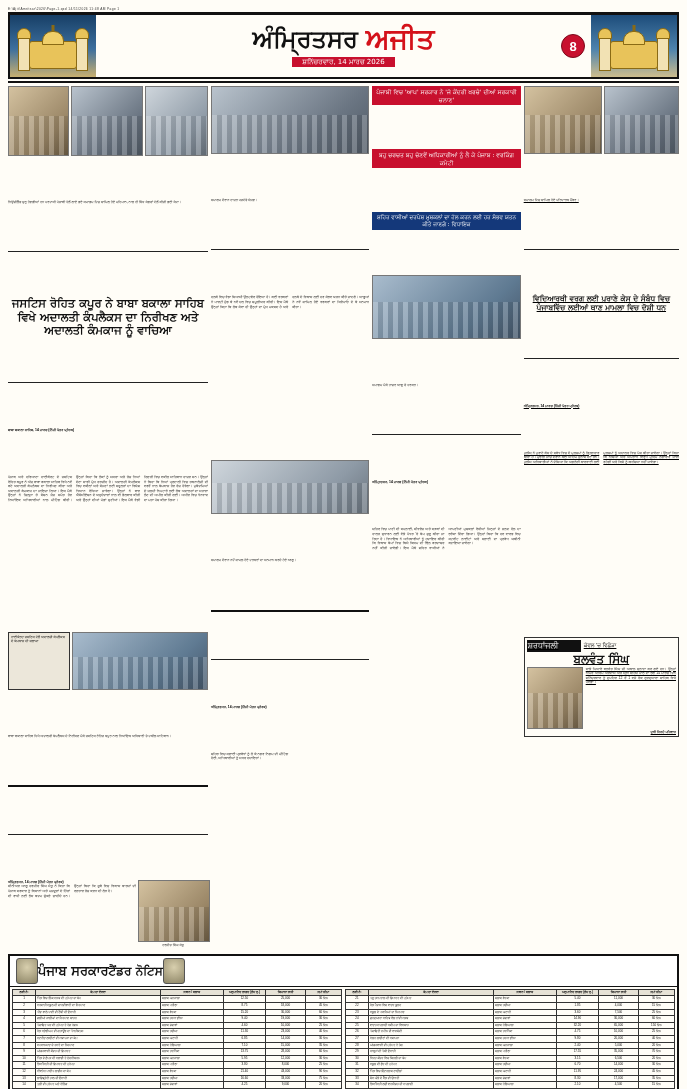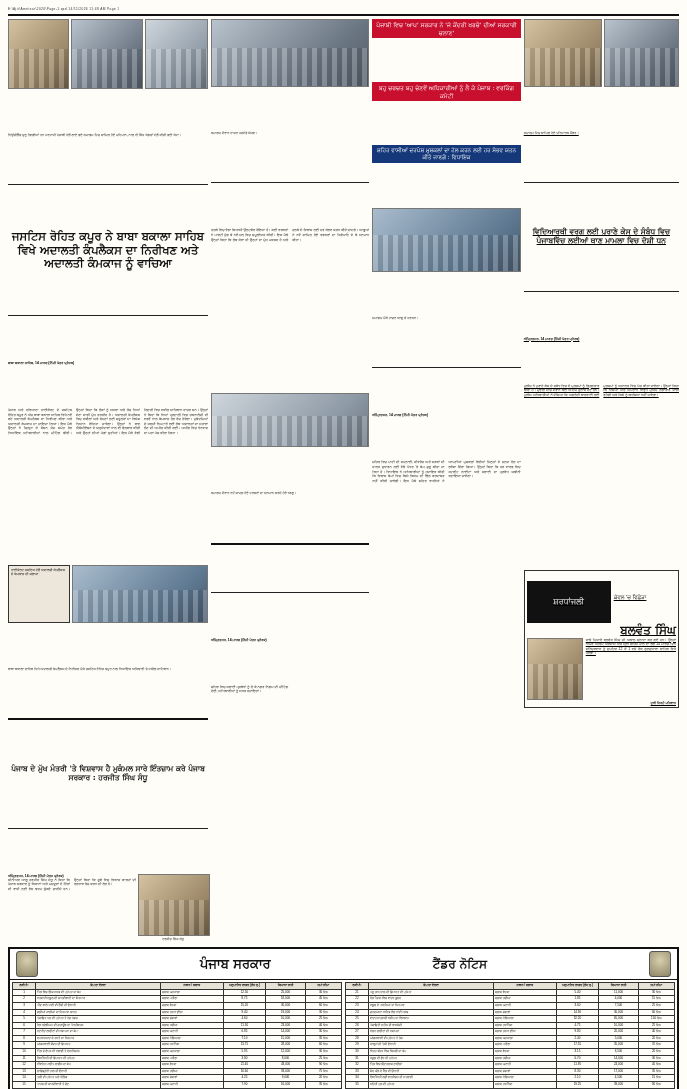--- a/index.html
+++ b/index.html
@@ -94,32 +94,31 @@
     font-size:3.5px;line-height:4.6px;text-align:justify;color:#1a1a1a;
     column-gap:4px;
   }
   .body-text.cols3{column-count:3;}
   .body-text.cols2{column-count:2;}
   .rule{border-top:1px solid #222;margin:2px 0;}
   .rule.thick{border-top:2px solid #111;}
   .boxed{border:1px solid #333;padding:2px;}
   .shaded{background:#ece7da;}
   .obit-head{
-    background:#111;color:#fff;font-size:8px;text-align:center;font-family:"DejaVu Sans",sans-serif;
-    padding:16px;
-    margin-top:8px;
+    background:#111;color:#fff;font-size:8px;font-family:"DejaVu Sans",sans-serif;
+    padding:1px;
   }
   .obit-name{
-    font-family:"DejaVu Sans",sans-serif;font-size:12px;font-weight:bold;text-align:right;color:#111;
+    font-family:"DejaVu Sans",sans-serif;font-size:12px;font-weight:bold;text-align:center;color:#111;
   }
   .notice{
     margin-top:4px;border:2px solid #111;
   }
   .notice-head{
-    display:flex;align-items:center;justify-content:space-between;
+    display:flex;align-items:center;
     border-bottom:1px solid #111;padding:2px 6px;background:#fff;
   }
   .emblem{
     width:20px;height:24px;background:radial-gradient(circle at 50% 35%,#d8cfae,#8d8566);
     border:1px solid #555;border-radius:3px;
   }
   .notice-title{
     font-family:"DejaVu Sans",sans-serif;font-weight:bold;font-size:13px;color:#111;
   }
   .notice-sub{
@@ -148,20 +147,40 @@
   .people{position:absolute;left:0;right:0;bottom:0;height:58%;
     background:repeating-linear-gradient(90deg,rgba(255,255,255,.20) 0 5px,rgba(0,0,0,.10) 5px 10px);}
 </style>
 </head>
 <body>
 
 <div class="page">
 
   <div class="printstrip">E:\Ajit\Amritsar\2026\Page-1.qxd   14/11/2026   11:48 AM   Page 1</div>
 
+  <div class="masthead">
+    <div class="mh-left">
+      <div class="minaret a"></div>
+      <div class="minaret b"></div>
+      <div class="temple"></div>
+    </div>
+    <div class="mh-center">
+      <div class="mh-title-row">
+        <div class="mh-amritsar">ਅੰਮ੍ਰਿਤਸਰ</div>
+        <div class="mh-ajit">ਅਜੀਤ</div>
+      </div>
+      <div class="mh-date">ਸ਼ਨਿੱਚਰਵਾਰ, 14 ਮਾਰਚ 2026</div>
+      <div class="pagebadge">8</div>
+    </div>
+    <div class="mh-right">
+      <div class="minaret a"></div>
+      <div class="minaret b"></div>
+      <div class="temple"></div>
+    </div>
+  </div>
 
   <div class="rule thick"></div>
 
   <div class="content">
 
     <div class="col c1">
       <div style="display:flex;gap:2px;">
         <div class="photo grad2 smallimg" style="width:60px;height:68px;">
             <div class="people"></div>
           </div>
@@ -179,21 +198,20 @@
       <div style="font-size:3.4px;font-weight:bold;">ਬਾਬਾ ਬਕਾਲਾ ਸਾਹਿਬ, 14 ਮਾਰਚ (ਨਿੱਜੀ ਪੱਤਰ ਪ੍ਰੇਰਕ)</div>
       <div class="body-text cols3" style="height:112px;overflow:hidden;">ਪੰਜਾਬ ਅਤੇ ਹਰਿਆਣਾ ਹਾਈਕੋਰਟ ਦੇ ਜਸਟਿਸ ਰੋਹਿਤ ਕਪੂਰ ਨੇ ਅੱਜ ਬਾਬਾ ਬਕਾਲਾ ਸਾਹਿਬ ਵਿਖੇ ਨਵੇਂ ਬਣੇ ਅਦਾਲਤੀ ਕੰਪਲੈਕਸ ਦਾ ਨਿਰੀਖਣ ਕੀਤਾ ਅਤੇ ਅਦਾਲਤੀ ਕੰਮਕਾਜ ਦਾ ਜਾਇਜ਼ਾ ਲਿਆ। ਇਸ ਮੌਕੇ ਉਨ੍ਹਾਂ ਨੇ ਜ਼ਿਲ੍ਹਾ ਤੇ ਸੈਸ਼ਨ ਜੱਜ ਸਮੇਤ ਹੋਰ ਨਿਆਂਇਕ ਅਧਿਕਾਰੀਆਂ ਨਾਲ ਮੀਟਿੰਗ ਕੀਤੀ। ਉਨ੍ਹਾਂ ਕਿਹਾ ਕਿ ਲੋਕਾਂ ਨੂੰ ਸਸਤਾ ਅਤੇ ਤੇਜ਼ ਨਿਆਂ ਦੇਣਾ ਸਾਡੀ ਮੁੱਖ ਤਰਜੀਹ ਹੈ। ਅਦਾਲਤੀ ਕੰਪਲੈਕਸ ਵਿਚ ਵਕੀਲਾਂ ਅਤੇ ਸੱਜਣਾਂ ਲਈ ਸਹੂਲਤਾਂ ਦਾ ਵਿਸ਼ੇਸ਼ ਧਿਆਨ ਰੱਖਿਆ ਜਾਵੇਗਾ। ਉਨ੍ਹਾਂ ਨੇ ਬਾਰ ਐਸੋਸੀਏਸ਼ਨ ਦੇ ਅਹੁਦੇਦਾਰਾਂ ਨਾਲ ਵੀ ਗੱਲਬਾਤ ਕੀਤੀ ਅਤੇ ਉਨ੍ਹਾਂ ਦੀਆਂ ਮੰਗਾਂ ਸੁਣੀਆਂ। ਇਸ ਮੌਕੇ ਵੱਡੀ ਗਿਣਤੀ ਵਿਚ ਵਕੀਲ ਸਾਹਿਬਾਨ ਹਾਜ਼ਰ ਸਨ। ਉਨ੍ਹਾਂ ਨੇ ਕਿਹਾ ਕਿ ਨਿਆਂ ਪ੍ਰਣਾਲੀ ਵਿਚ ਤਕਨਾਲੋਜੀ ਦੀ ਵਰਤੋਂ ਨਾਲ ਕੰਮਕਾਜ ਹੋਰ ਤੇਜ਼ ਹੋਵੇਗਾ। ਮੁਕੱਦਮਿਆਂ ਦੇ ਜਲਦੀ ਨਿਪਟਾਰੇ ਲਈ ਲੋਕ ਅਦਾਲਤਾਂ ਦਾ ਸਹਾਰਾ ਲੈਣ ਦੀ ਅਪੀਲ ਕੀਤੀ ਗਈ। ਅਖੀਰ ਵਿਚ ਧੰਨਵਾਦ ਦਾ ਮਤਾ ਪੇਸ਼ ਕੀਤਾ ਗਿਆ।</div>
       <div style="display:flex;gap:2px;margin-top:2px;">
         <div class="boxed shaded" style="width:56px;font-size:3.4px;line-height:4.4px;">ਹਾਈਕੋਰਟ ਜਸਟਿਸ ਵੱਲੋਂ ਅਦਾਲਤੀ ਕੰਪਲੈਕਸ ਦੇ ਕੰਮਕਾਜ ਦੀ ਸ਼ਲਾਘਾ</div>
         <div class="photo grad3 smallimg" style="flex:1;height:56px;">
             <div class="people"></div>
           </div>
       </div>
       <div class="cap">ਬਾਬਾ ਬਕਾਲਾ ਸਾਹਿਬ ਵਿਖੇ ਅਦਾਲਤੀ ਕੰਪਲੈਕਸ ਦੇ ਨਿਰੀਖਣ ਮੌਕੇ ਜਸਟਿਸ ਰੋਹਿਤ ਕਪੂਰ ਨਾਲ ਨਿਆਂਇਕ ਅਧਿਕਾਰੀ ਤੇ ਵਕੀਲ ਸਾਹਿਬਾਨ।</div>
       <div class="rule thick"></div>
-      <div class="hl sm">ਪੰਜਾਬ ਦੇ ਮੁੱਖ ਮੰਤਰੀ 'ਤੇ ਵਿਸ਼ਵਾਸ ਹੈ ਮੁਕੰਮਲ ਸਾਰੇ ਇੰਤਜ਼ਾਮ ਕਰੇ ਪੰਜਾਬ ਸਰਕਾਰ : ਹਰਜੀਤ ਸਿੰਘ ਸੰਧੂ</div>
       <div class="rule"></div>
       <div style="display:flex;gap:2px;">
         <div style="flex:1;">
           <div style="font-size:3.4px;font-weight:bold;">ਅੰਮ੍ਰਿਤਸਰ, 14 ਮਾਰਚ (ਨਿੱਜੀ ਪੱਤਰ ਪ੍ਰੇਰਕ)</div>
           <div class="body-text cols2" style="height:62px;overflow:hidden;">ਸੀਨੀਅਰ ਆਗੂ ਹਰਜੀਤ ਸਿੰਘ ਸੰਧੂ ਨੇ ਕਿਹਾ ਕਿ ਪੰਜਾਬ ਸਰਕਾਰ ਨੂੰ ਕਿਸਾਨਾਂ ਅਤੇ ਮਜ਼ਦੂਰਾਂ ਦੇ ਹਿੱਤਾਂ ਦੀ ਰਾਖੀ ਲਈ ਠੋਸ ਕਦਮ ਚੁੱਕਣੇ ਚਾਹੀਦੇ ਹਨ। ਉਨ੍ਹਾਂ ਕਿਹਾ ਕਿ ਸੂਬੇ ਵਿਚ ਵਿਕਾਸ ਕਾਰਜਾਂ ਦੀ ਰਫ਼ਤਾਰ ਤੇਜ਼ ਕਰਨ ਦੀ ਲੋੜ ਹੈ।</div>
         </div>
         <div style="width:70px;">
           <div class="photo grad2 smallimg" style="width:70px;height:60px;">
               <div class="people"></div>
             </div>

